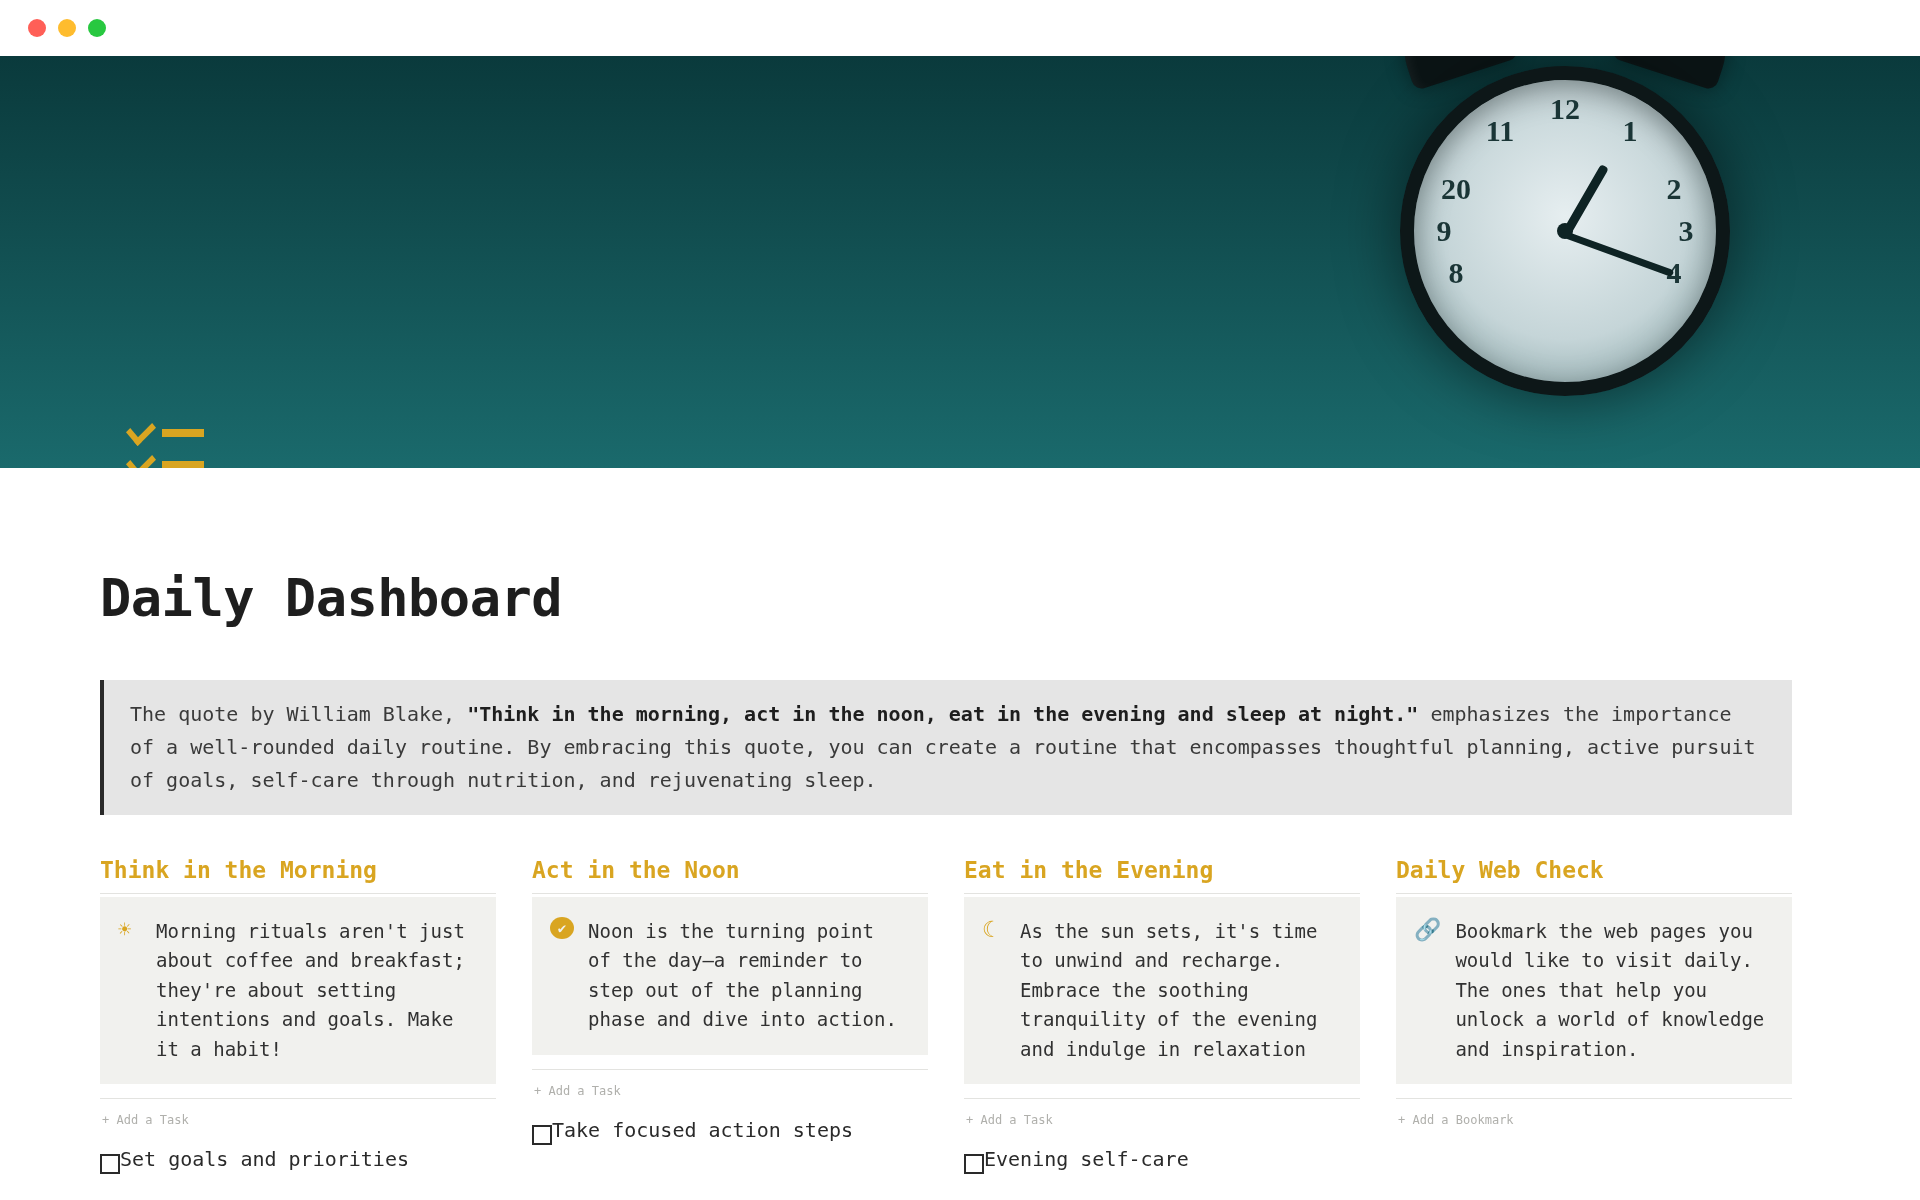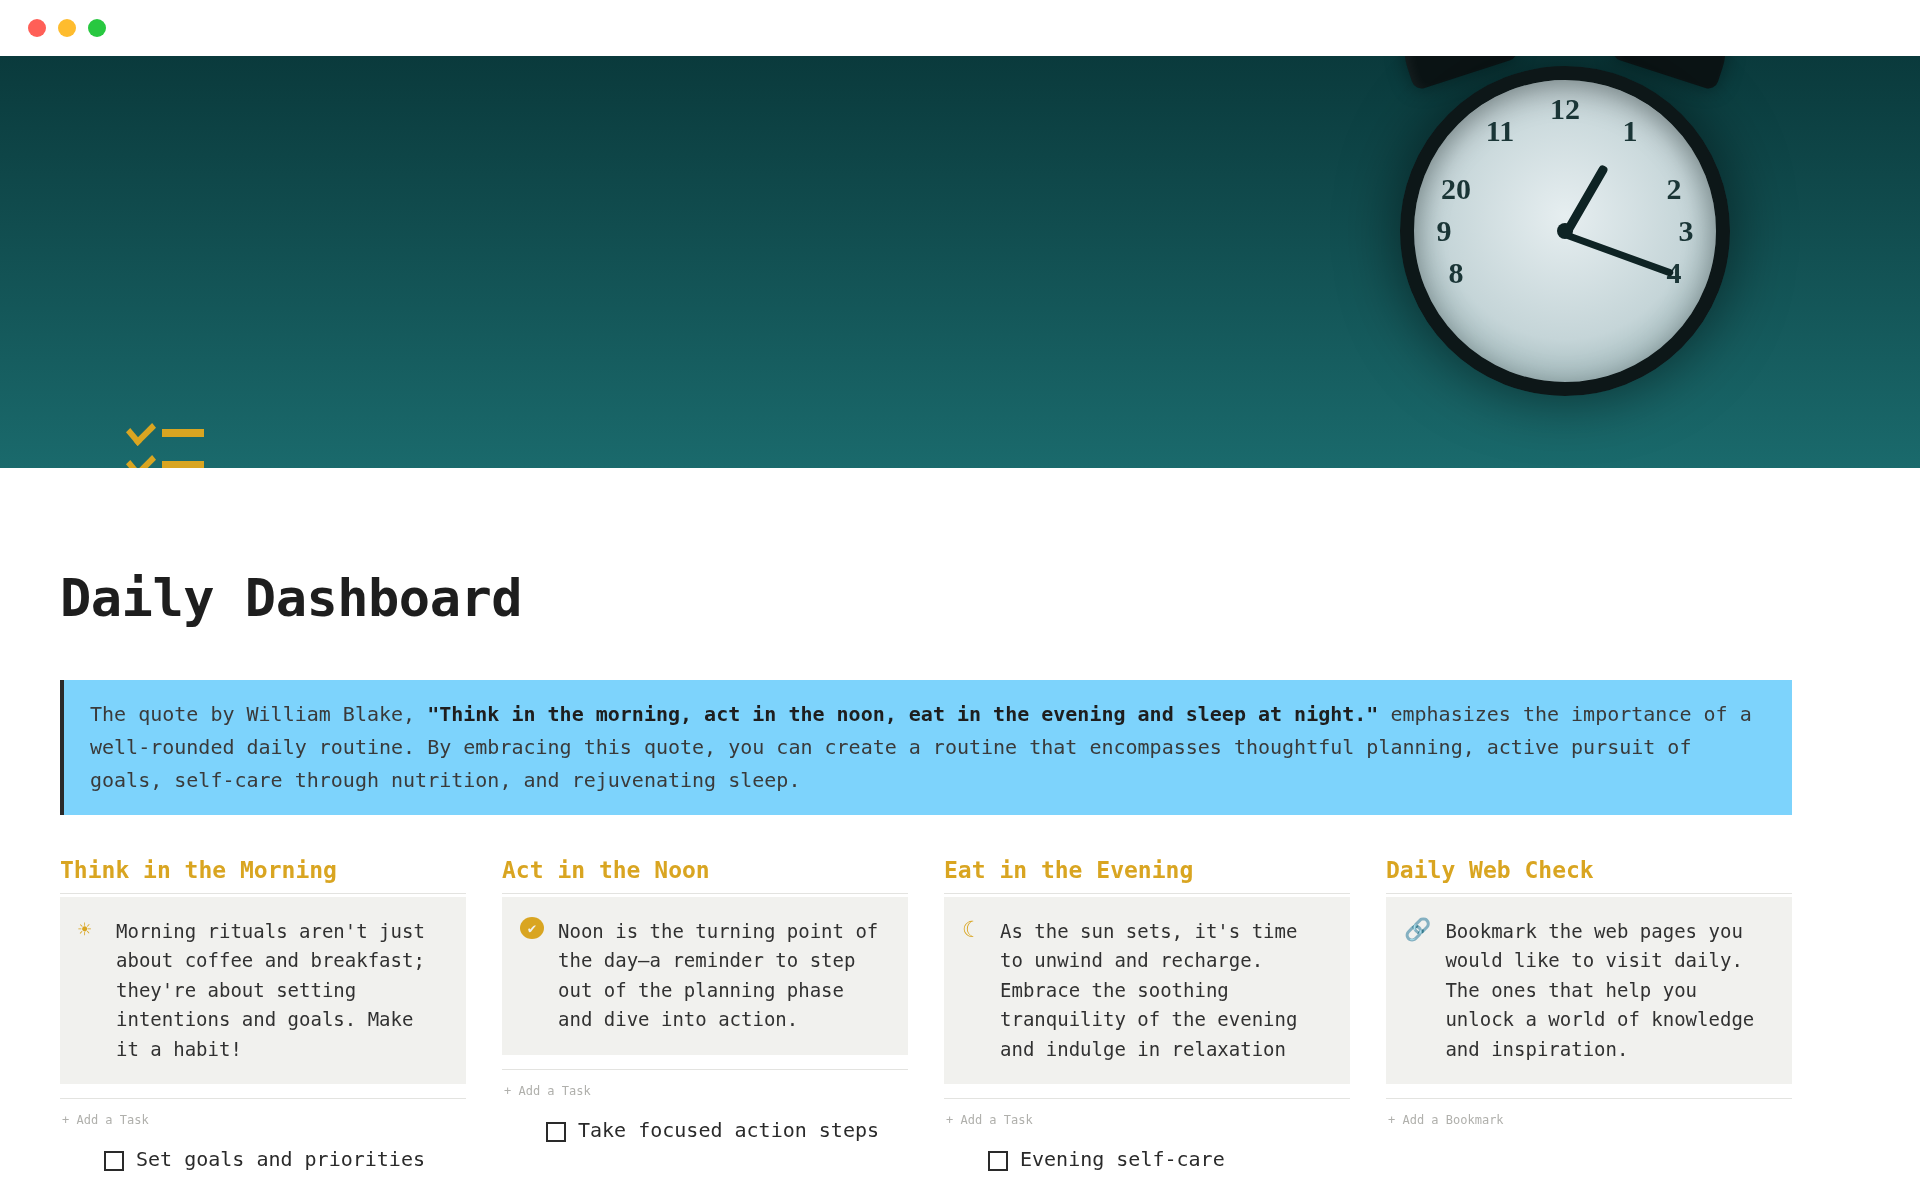--- a/index.html
+++ b/index.html
@@ -84,31 +84,31 @@
   width: 26px; height: 18px;
   border-left: 6px solid #d9a521;
   border-bottom: 6px solid #d9a521;
   transform: rotate(-45deg) skew(-5deg);
   margin-top: -6px;
 }
 .check-line {
   width: 42px; height: 8px; background:#d9a521;
 }
 .content {
-  padding: 100px 128px 0 60px;
+  padding: 100px 128px 0 100px;
 }
 h1 {
   font-size: 52px;
   font-weight: 700;
   letter-spacing: -0.5px;
   color: #1e1e1e;
   margin-bottom: 52px;
 }
 .quote-block {
-  background: #7dd3fc;
+  background: #e5e5e5;
   border-left: 4px solid #2a2a2a;
   padding: 18px 26px;
   font-size: 20px;
   line-height: 1.65;
   color: #3a3a3a;
   margin-bottom: 42px;
 }
 .quote-block .bold { font-weight: 700; color:#1e1e1e; }
 .columns {
   display: flex;
@@ -138,27 +138,25 @@
 .add-btn {
   display:inline-block;
   color:#b0b0ac;
   font-size:12px;
   padding:4px 2px;
   cursor:pointer;
   margin-bottom: 10px;
 }
 .task {
   display:flex;
-  align-items:center;
-  gap:12px;
+  align-items:flex-end;
   font-size:20px;
   line-height:1.45;
   color:#2a2a2a;
   padding: 4px 0;
-  margin-left: 44px;
 }
 .checkbox {
   width:20px; height:20px;
   border:2.5px solid #2a2a2a;
   flex:0 0 20px;
   margin-top:3px;
 }
 </style>
 </head>
 <body>

